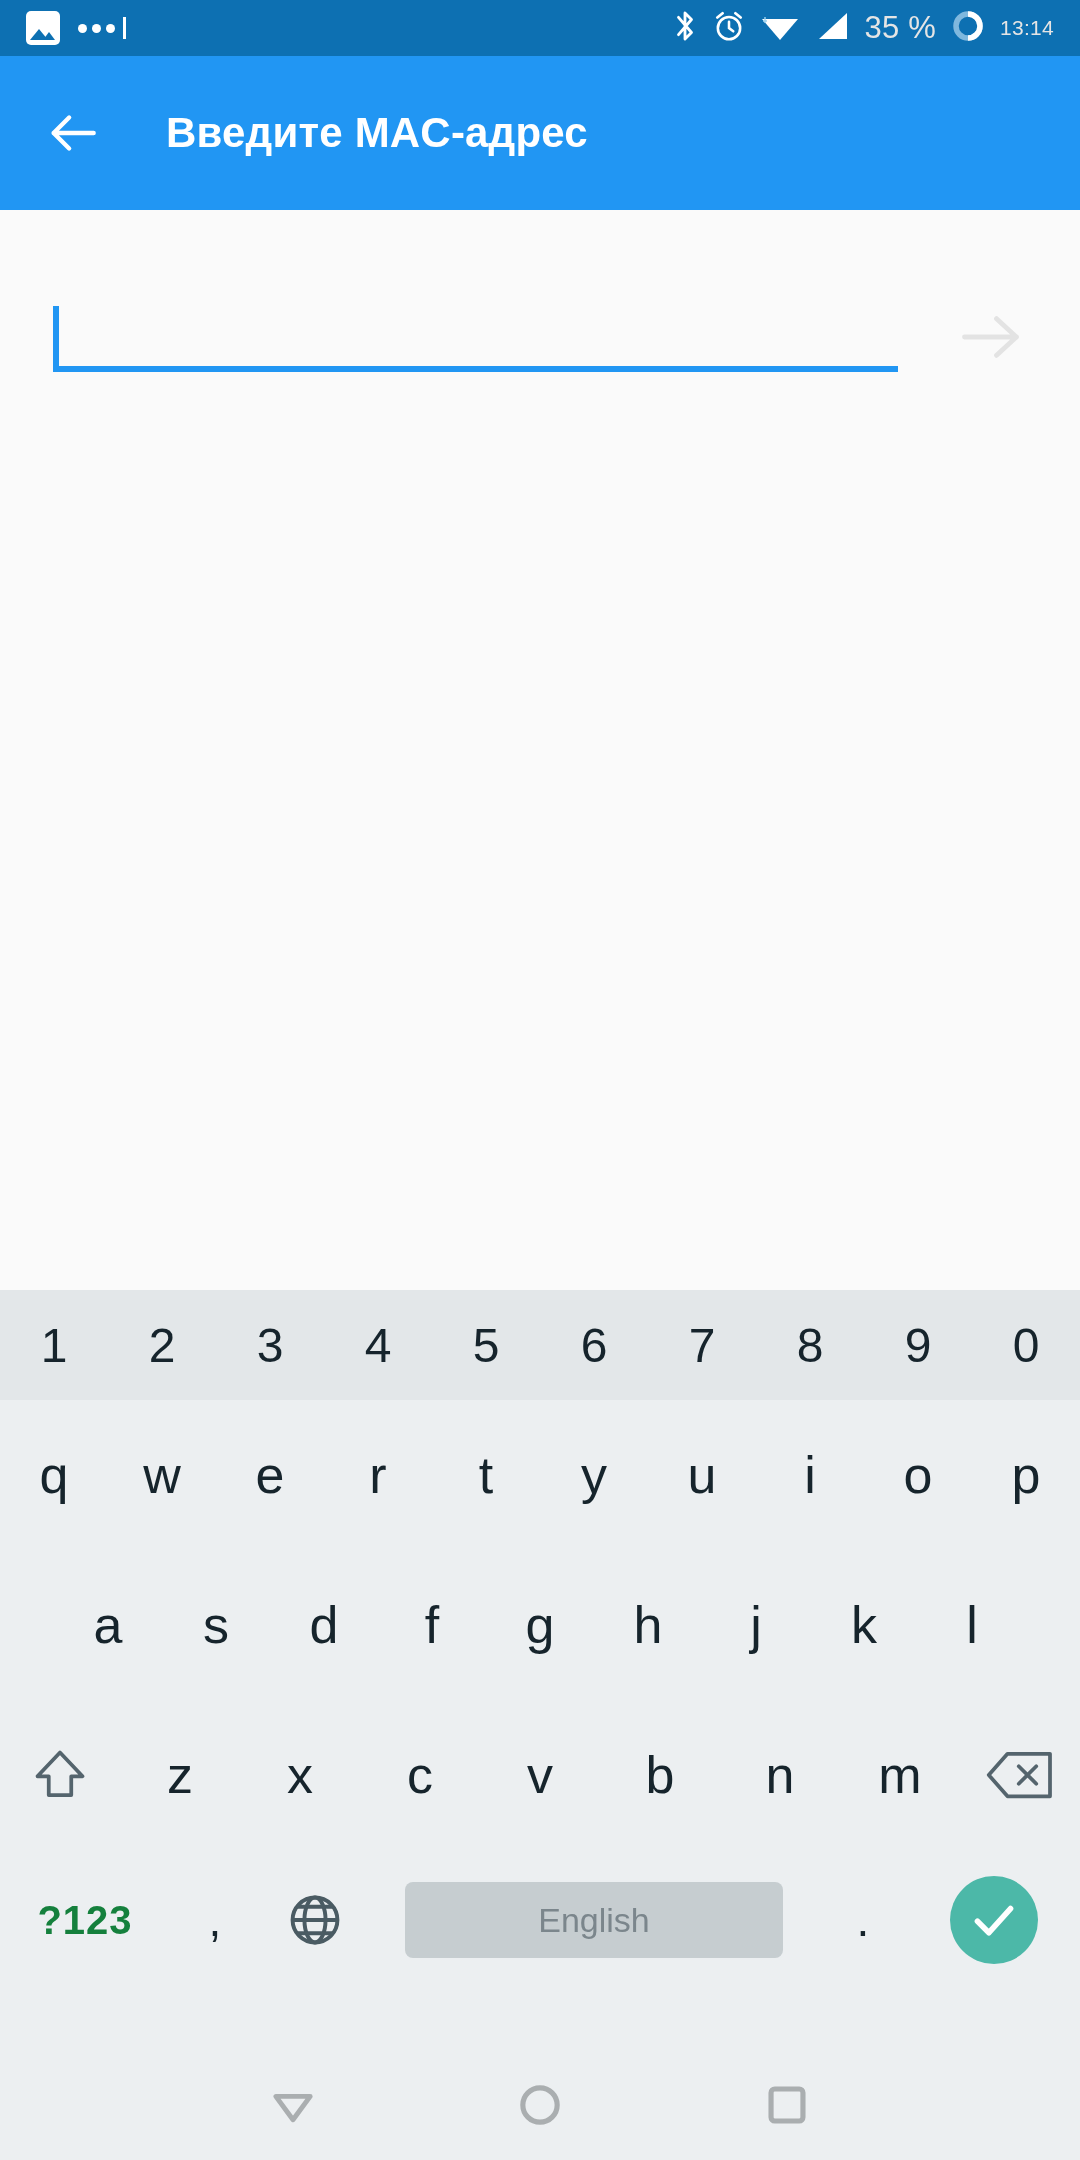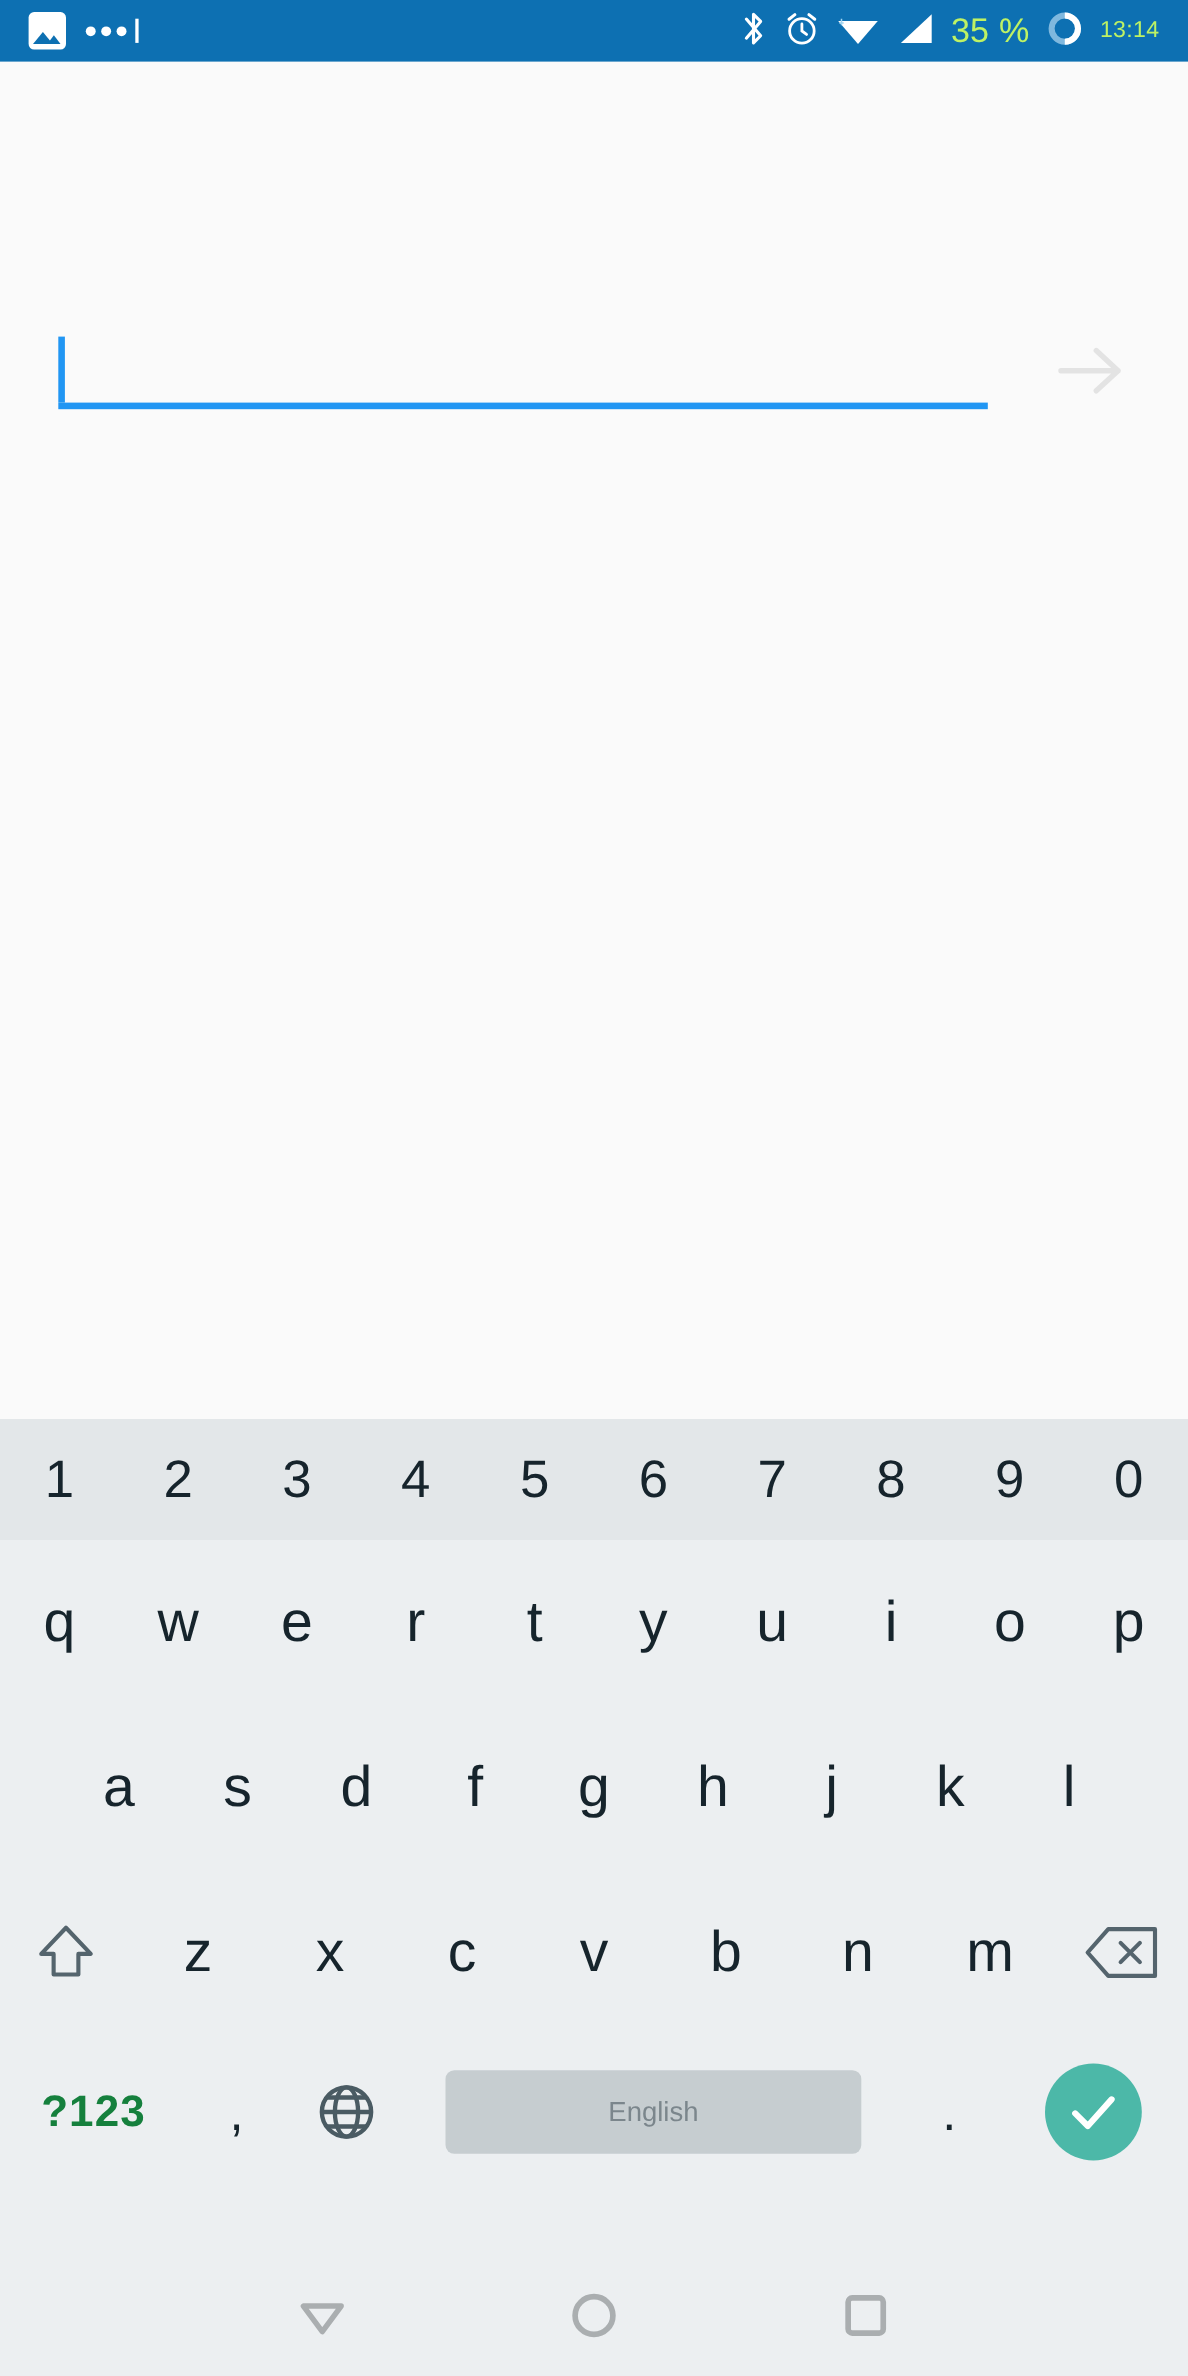--- a/index.html
+++ b/index.html
@@ -8,21 +8,21 @@
     font-family:"Liberation Sans", sans-serif;
     background:#FAFAFA;
     overflow:hidden;
   }
   #screen { position:relative; width:1080px; height:2160px; background:#FAFAFA; }
 
   
   .status-bar {
     position:absolute; top:0; left:0; width:1080px; height:56px;
     background:#0D70B2; display:flex; align-items:center;
-    padding:0 26px; color:#bef264;
+    padding:0 26px; color:#e5e5e5;
   }
   .status-left { display:flex; align-items:center; gap:18px; flex:1; }
   .status-right { display:flex; align-items:center; gap:14px; }
   .sb-time { font-size:21px; letter-spacing:0.3px; font-weight:400; }
   .sb-pct { font-size:31px; letter-spacing:0.2px; }
   .icon-img-notif {
     width:34px; height:34px; background:#FFFFFF; border-radius:5px;
     position:relative; overflow:hidden;
   }
   .icon-img-notif::after {
@@ -88,21 +88,21 @@
   .kb-row.numbers .key { font-size:48px; }
   .kb-row.asdf { padding:0 54px; }
   .key-sym { font-size:40px; color:#15803d; font-weight:700; letter-spacing:1px; }
 
   .shift-key, .del-key, .globe-key, .comma-key, .period-key, .sym-key {
     display:flex; align-items:center; justify-content:center; cursor:pointer;
   }
   .spacebar {
     width:378px; height:76px; background:#C6CDD0; border-radius:8px;
     display:flex; align-items:center; justify-content:center;
-    color:#7B868C; font-size:25px; cursor:pointer;
+    color:#7B868C; font-size:34px; cursor:pointer;
   }
   .enter-key {
     width:88px; height:88px; border-radius:50%; background:#4CB8A8;
     display:flex; align-items:center; justify-content:center; cursor:pointer;
   }
   .bottom-flex {
     width:1080px; height:140px; display:flex; align-items:center;
   }
   .bf-cell { display:flex; align-items:center; justify-content:center; }
 
@@ -162,20 +162,28 @@
       <span>
         <svg width="36" height="36" viewBox="0 0 36 36">
           <circle cx="18" cy="18" r="12" fill="none" stroke="#7FB8DE" stroke-width="5.5"></circle>
           <path d="M18 6 A12 12 0 0 1 18 30" fill="none" stroke="#ffffff" stroke-width="5.5" stroke-linecap="butt"></path>
         </svg>
       </span>
       <span class="sb-time">13:14</span>
     </div>
   </div>
 
+  <div class="toolbar">
+    <span class="tb-back">
+      <svg width="62" height="62" viewBox="0 0 48 48">
+        <path d="M40 24 L9 24 M21 12 L9 24 L21 36" fill="none" stroke="#fff" stroke-width="3.4" stroke-linecap="round" stroke-linejoin="round"></path>
+      </svg>
+    </span>
+    <span class="tb-title">Введите MAC-адрес</span>
+  </div>
 
   <div class="content">
 
     <div class="field-wrap">
       <span class="caret"></span>
       <input class="field-input" type="text" placeholder="" style="">
       <span class="field-line"></span>
     </div>
 
     <span class="send-arrow">

